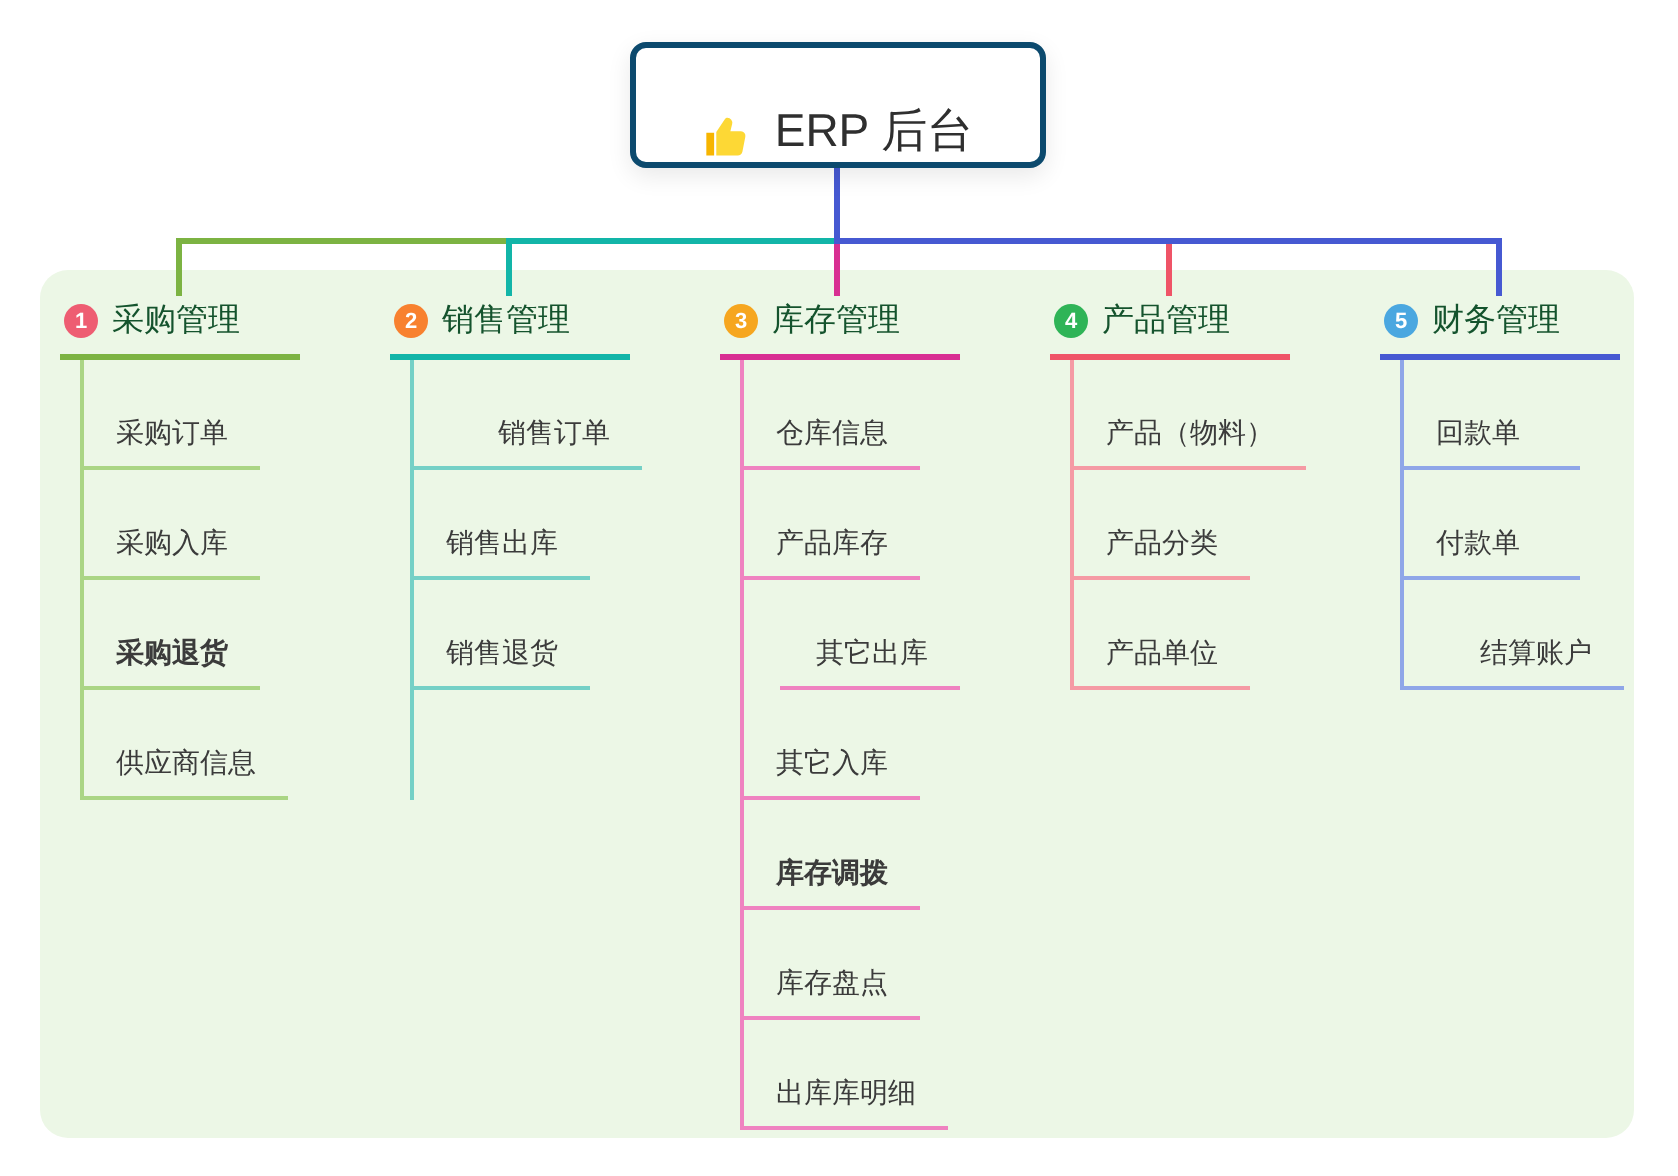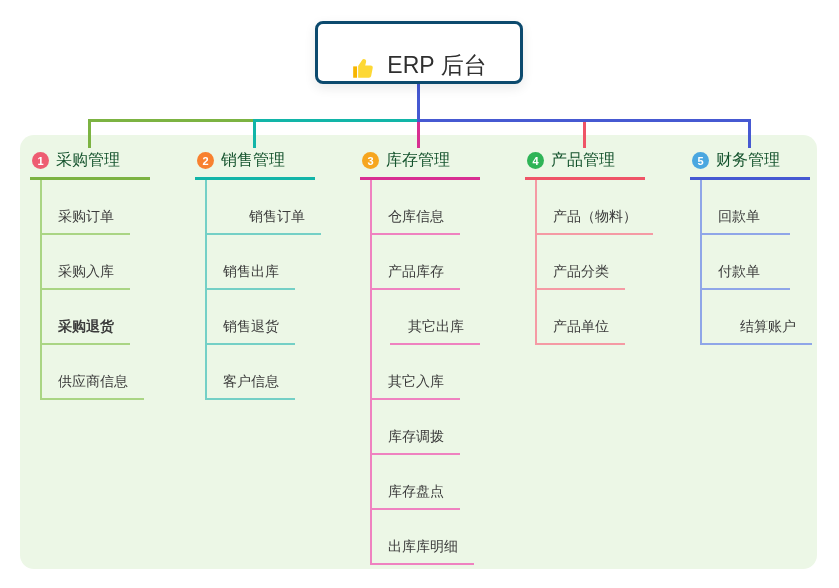--- a/index.html
+++ b/index.html
@@ -106,23 +106,20 @@
           <div class="vline" style="height: 220px; background: rgb(116, 208, 198);"></div>
           <div class="child" style="border-bottom-color: rgb(116, 208, 198); padding-left: 44px;">
             <span class="child-label">销售订单</span>
           </div>
           <div class="child" style="border-bottom-color: rgb(116, 208, 198);">
             <span class="child-label">销售出库</span>
           </div>
           <div class="child" style="border-bottom-color: rgb(116, 208, 198);">
             <span class="child-label">销售退货</span>
           </div>
-          <div class="child" style="border-bottom-color: rgb(116, 208, 198);">
-            <span class="child-label">客户信息</span>
-          </div>
         </div>
       </div>
       <div class="branch" style="left: 360px; top: 148px;">
         <div class="branch-header" style="border-bottom-color: rgb(216, 47, 146);">
           <span class="badge" style="background: rgb(246, 166, 31);">3</span>
           <span class="branch-label">库存管理</span>
         </div>
         <div class="children">
           <div class="vline" style="height: 385px; background: rgb(239, 130, 192);"></div>
           <div class="child" style="border-bottom-color: rgb(239, 130, 192);">
@@ -130,21 +127,21 @@
           </div>
           <div class="child" style="border-bottom-color: rgb(239, 130, 192);">
             <span class="child-label">产品库存</span>
           </div>
           <div class="child" style="border-bottom-color: rgb(239, 130, 192); margin-left: 30px;">
             <span class="child-label">其它出库</span>
           </div>
           <div class="child" style="border-bottom-color: rgb(239, 130, 192); align-items: flex-end;">
             <span class="child-label">其它入库</span>
           </div>
-          <div class="child" style="border-bottom-color: rgb(239, 130, 192);">
+          <div class="child" style="border-bottom-color: rgb(239, 130, 192); font-weight: bold;">
             <span class="child-label">库存调拨</span>
           </div>
           <div class="child" style="border-bottom-color: rgb(239, 130, 192);">
             <span class="child-label">库存盘点</span>
           </div>
           <div class="child" style="border-bottom-color: rgb(239, 130, 192);">
             <span class="child-label">出库库明细</span>
           </div>
         </div>
       </div>

